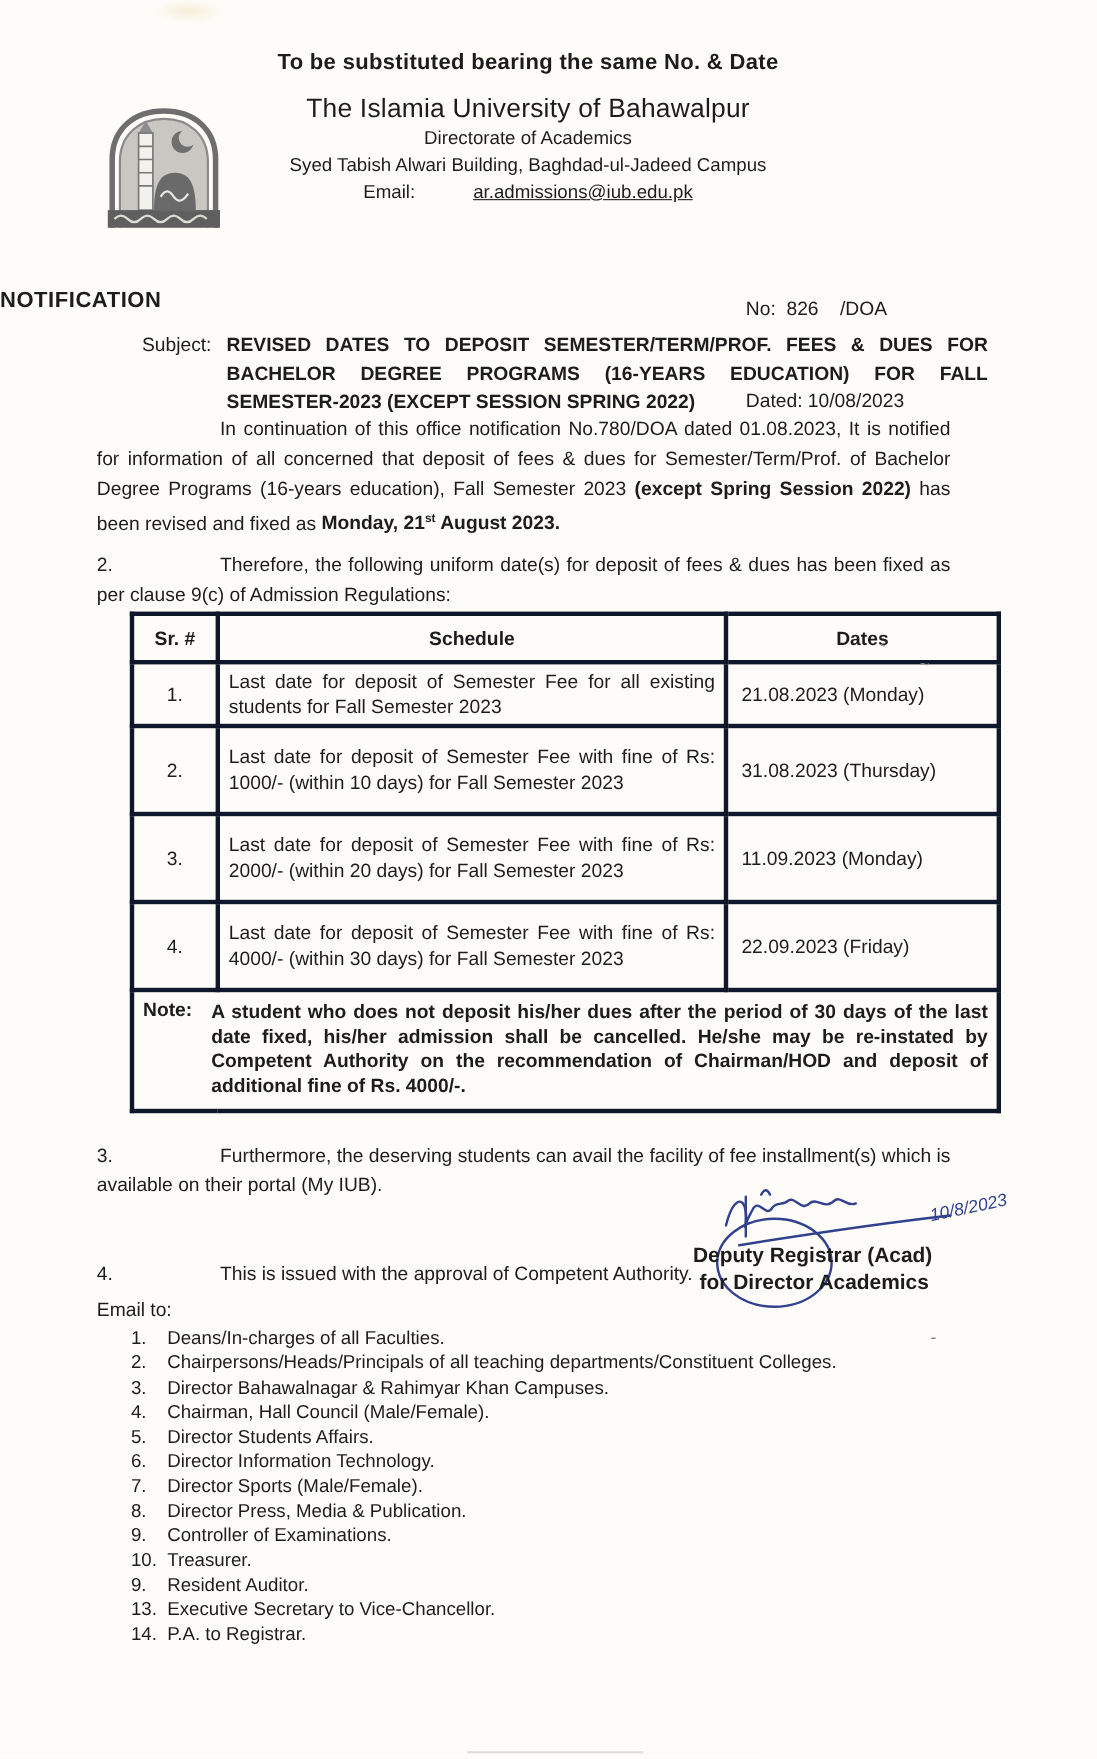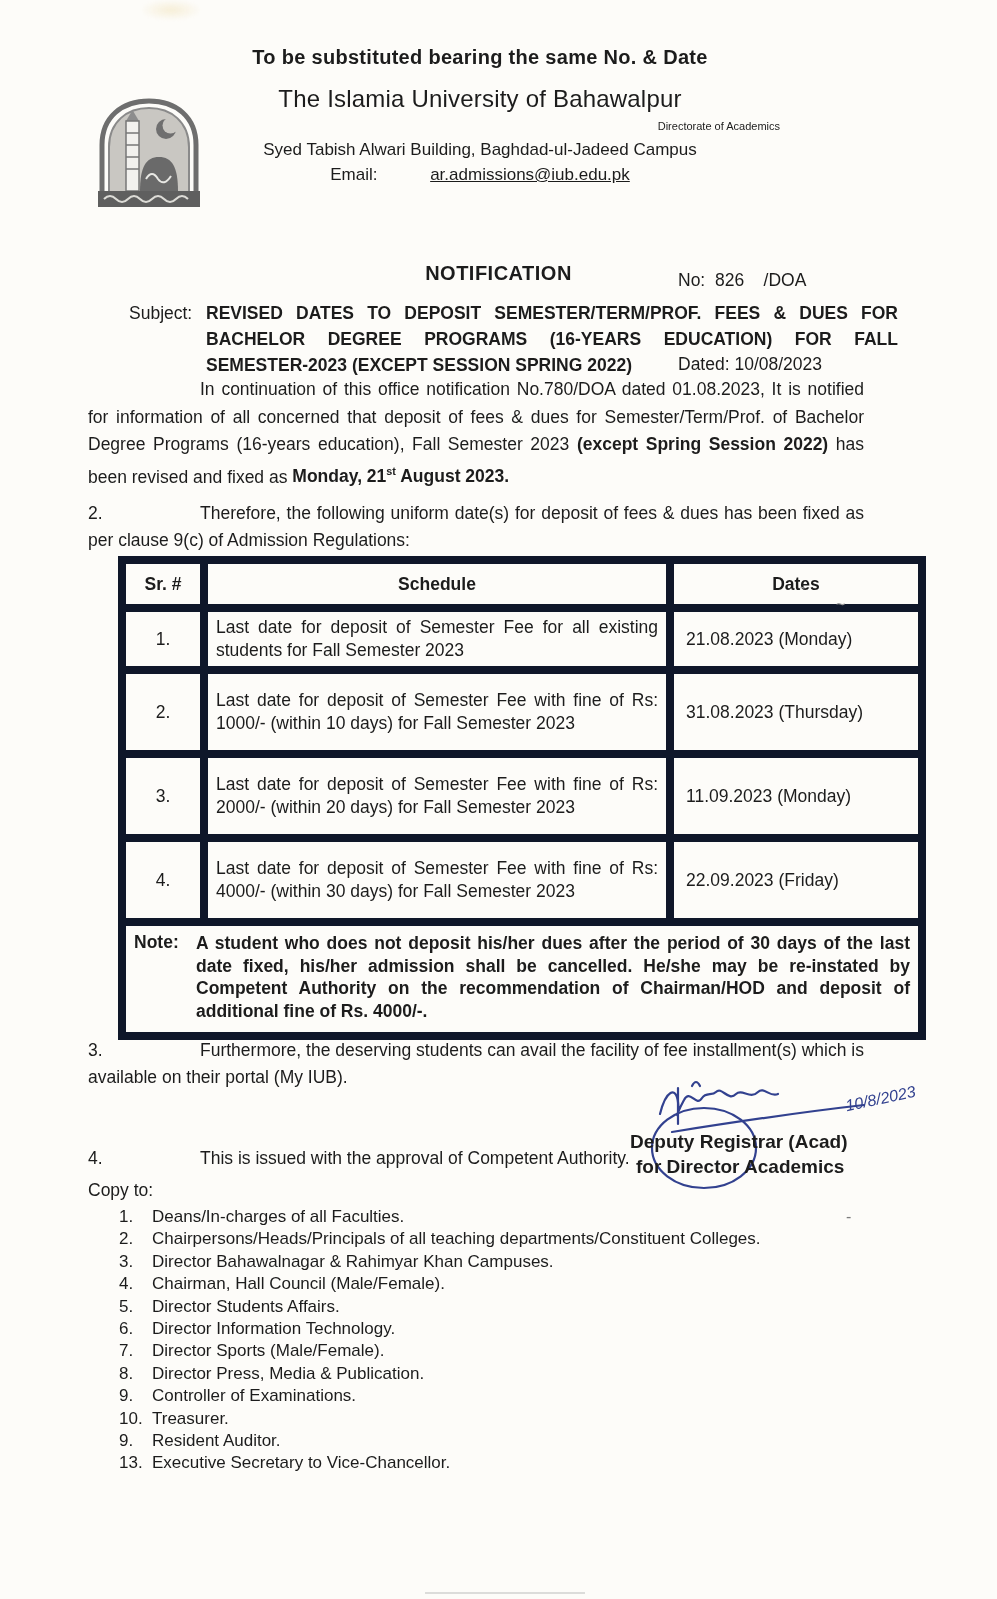--- a/index.html
+++ b/index.html
@@ -9,41 +9,41 @@
     margin:0 auto;
     background:#fdfcf9;
     font-family:"Liberation Sans", sans-serif;
     color:#1c1c1c;
     overflow:hidden;
   }
   .abs{position:absolute;}
   .top-note{top:46px;left:0;width:960px;text-align:center;font-size:20px;font-weight:bold;letter-spacing:.3px;}
   .header-center{top:84px;left:180px;width:600px;text-align:center;}
   .univ-name{font-size:24px;line-height:30px;letter-spacing:.2px;}
-  .directorate{font-size:11px;line-height:24px;text-align:right;}
+  .directorate{font-size:17px;line-height:24px;}
   .address{font-size:17px;line-height:24px;}
   .email-line{font-size:17px;line-height:26px;}
   .email-line .email{text-decoration:underline;margin-left:48px;}
   .logo-box{left:96px;top:95px;width:106px;height:114px;}
   .ref-block{left:678px;top:210px;font-size:17.5px;line-height:28px;white-space:pre;}
-  .notif-title{top:262px;left:0;width:997px;text-align:center;font-size:20px;font-weight:bold;letter-spacing:.5px;}
+  .notif-title{top:262px;left:0;width:997px;font-size:20px;font-weight:bold;letter-spacing:.5px;}
   .subject{left:93px;top:300px;width:769px;font-size:17.5px;line-height:26px;margin-left:36px;}
   .subject-label{position:absolute;left:0;top:0;font-weight:normal;}
   .subject-text{margin-left:77px;font-weight:bold;text-align:justify;}
   .para{font-size:17.5px;text-align:justify;}
   .p1{left:88px;top:376px;width:776px;line-height:27.5px;text-indent:112px;}
   .p-num{position:relative;}
   .p-num .num{position:absolute;left:0;top:0;text-indent:0;}
   .p2{left:88px;top:500px;width:776px;line-height:27px;text-indent:112px;}
   .p3{left:88px;top:983px;width:776px;line-height:27px;text-indent:112px;}
   .p4{left:88px;top:1037px;width:776px;line-height:27px;text-indent:112px;}
   sup{font-size:.62em;}
 
   .fee-table{left:118px;top:556px;border-collapse:collapse;table-layout:fixed;width:744px;font-size:17.5px;}
-  .fee-table th,.fee-table td{border:8px solid #0f172a;padding:2px 6px;}
+  .fee-table th,.fee-table td{border:4px solid #0f172a;padding:2px 6px;}
   .fee-table th{font-weight:bold;height:36px;text-align:center;}
   .col-sr{width:62px;}
   .col-sched{width:446px;}
   .col-date{width:232px;}
   td.sr{text-align:center;vertical-align:middle;}
   td.sched{text-align:justify;vertical-align:middle;line-height:23.5px;padding:3px 8px;}
   td.date{vertical-align:middle;padding-left:12px;}
   tr.r1 td{height:48px;}
   tr.r2 td,tr.r3 td,tr.r4 td{height:70px;}
   td.note-cell{position:relative;padding:6px 8px 10px 70px;}
@@ -171,21 +171,21 @@
       <path d="M80 14 q4 -8 8 0"></path>
       <path d="M66 16 L66 52"></path>
       <path d="M60 60 C110 52 190 40 252 33"></path>
       <ellipse cx="92" cy="76" rx="52" ry="40"></ellipse>
     </g>
   </svg>
   <div class="abs sig-date">10/8/2023</div>
   <div class="abs sig-line1">Deputy Registrar (Acad)</div>
   <div class="abs sig-line2">for Director Academics</div>
 
-  <div class="abs copy-label">Copy to:</div>
+  <div class="abs copy-label">Email to:</div>
   <div class="abs copy-list">
     <div class="copy-row">
         <span class="copy-num">1.</span>
         <span class="copy-text">Deans/In-charges of all Faculties.</span>
       </div>
     <div class="copy-row">
         <span class="copy-num">2.</span>
         <span class="copy-text">Chairpersons/Heads/Principals of all teaching departments/Constituent Colleges.</span>
       </div>
     <div class="copy-row">
@@ -220,20 +220,24 @@
         <span class="copy-num">10.</span>
         <span class="copy-text">Treasurer.</span>
       </div>
     <div class="copy-row">
         <span class="copy-num">9.</span>
         <span class="copy-text">Resident Auditor.</span>
       </div>
     <div class="copy-row">
         <span class="copy-num">13.</span>
         <span class="copy-text">Executive Secretary to Vice-Chancellor.</span>
+      </div>
+    <div class="copy-row">
+        <span class="copy-num">14.</span>
+        <span class="copy-text">P.A. to Registrar.</span>
       </div>
   </div>
 
   <span class="abs artifact a1">-</span>
   <span class="abs artifact a2">~</span>
   <span class="abs artifact a3">-</span>
   <div class="abs bottom-line"></div>
 
 </div>
 

